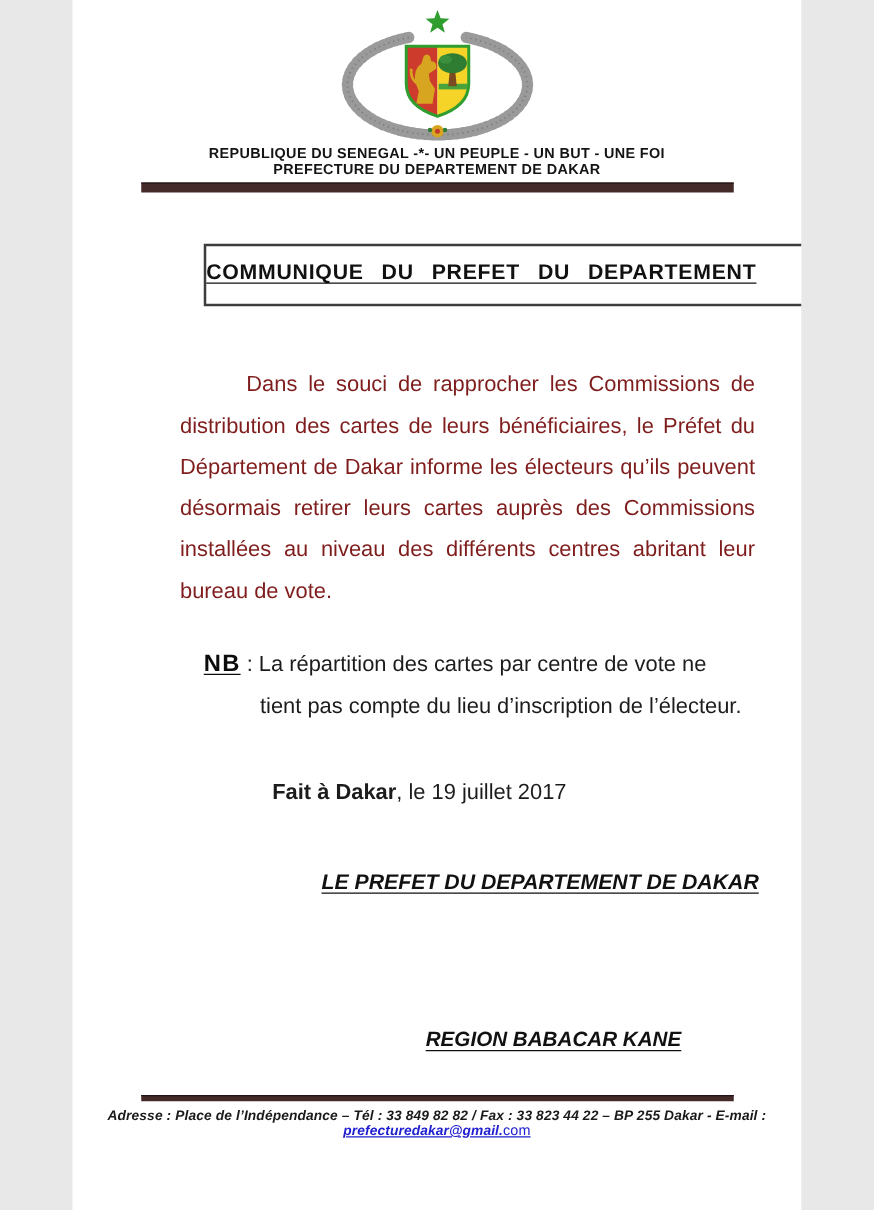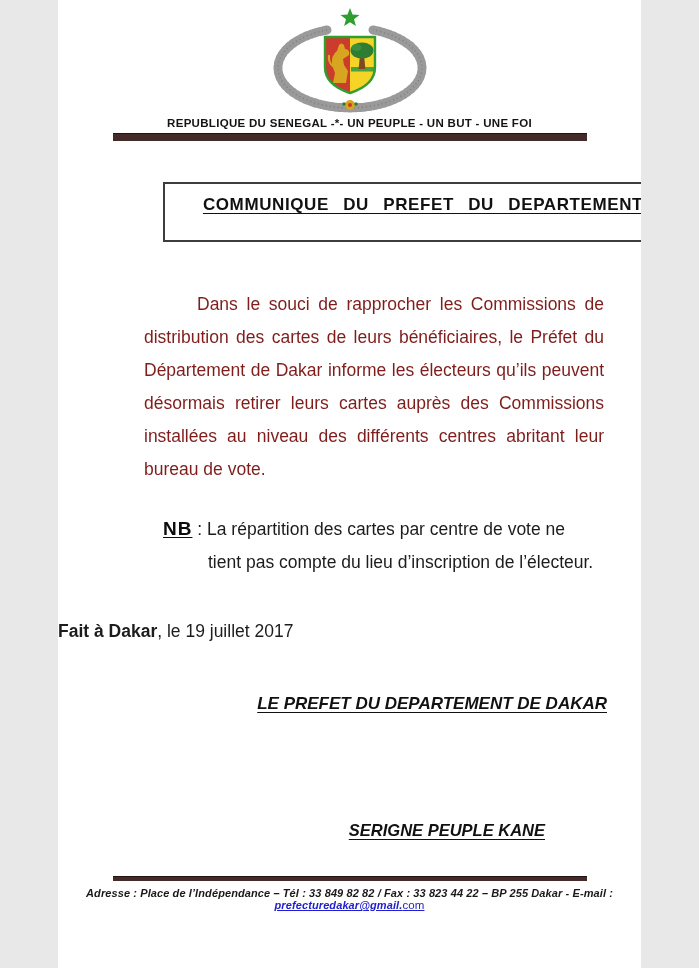--- a/index.html
+++ b/index.html
@@ -30,22 +30,22 @@
     background: #452a2a;
     margin: 3px 54px 0 55px;
     border-top: 1px solid #241313;
   }
 
   
   .title-box {
     margin: 41px auto 0 105px;
     width: 516px;
     border: 2px solid #3d3d3d;
-    padding: 11px 0 25px 0;
-    text-align: center;
+    padding: 11px 0 15px 0;
+    text-align: left;
     background: #ffffff;
   }
   .title-text {
     font-size: 17px;
     font-weight: bold;
     letter-spacing: 0.6px;
     word-spacing: 9px;
     text-decoration: underline;
     text-underline-offset: 3px;
     color: #111;
@@ -73,21 +73,21 @@
     font-size: 19px;
     letter-spacing: 1px;
     text-decoration: underline;
     text-underline-offset: 2px;
     color: #0c0c0c;
   }
 
   
   .date-line {
     margin-top: 42px;
-    text-align: left;
+    text-align: center;
     padding-right: 28px;
     font-size: 17.5px;
     color: #1c1c1c;
   }
   .date-place { font-weight: bold; }
   .prefect-line {
     margin-top: 52px;
     text-align: right;
     padding-right: 34px;
     font-size: 17px;
@@ -165,35 +165,36 @@
 
       <circle cx="85" cy="100" r="5" fill="#d8a520"></circle>
       <circle cx="85" cy="100" r="2" fill="#c23a2a"></circle>
       <circle cx="79" cy="99" r="1.8" fill="#2e7d32"></circle>
       <circle cx="91" cy="99" r="1.8" fill="#2e7d32"></circle>
     </svg>
   </div>
 
   <div class="org-block">
     <span class="org-line">REPUBLIQUE DU SENEGAL  -*- UN PEUPLE - UN BUT - UNE FOI</span>
+    <span class="org-line">PREFECTURE DU DEPARTEMENT DE DAKAR</span>
   </div>
 
   <div class="rule-top"></div>
 
   <div class="title-box">
     <span class="title-text">COMMUNIQUE DU PREFET DU DEPARTEMENT</span>
   </div>
 
   <p class="body-par">Dans le souci de rapprocher les Commissions de distribution des cartes de leurs bénéficiaires, le Préfet du Département de Dakar informe les électeurs qu’ils peuvent désormais retirer leurs cartes auprès des Commissions installées au niveau des différents centres abritant leur bureau de vote.</p>
 
   <p class="nb-block"><span class="nb-label">NB</span><span> : </span><span>La répartition des cartes par centre de vote ne tient pas compte du lieu d’inscription de l’électeur.</span></p>
 
   <div class="date-line"><span class="date-place">Fait à Dakar</span><span>, le 19 juillet 2017</span></div>
 
   <div class="prefect-line">LE PREFET DU DEPARTEMENT DE DAKAR</div>
-  <div class="name-line">SERIGNE PEUPLE KANE</div>
+  <div class="name-line">REGION BABACAR KANE</div>
 
   <div class="footer">
     <div class="footer-rule"></div>
     <div class="footer-text"><span>Adresse : Place de l’Indépendance – Tél : 33 849 82 82 / Fax : 33 823 44 22 – BP 255 Dakar - E-mail : </span><a href="#" class="email-link"><span>prefecturedakar@gmail.</span><span class="email-tld">com</span></a></div>
   </div>
 
 </div>
 
 </body></html>

